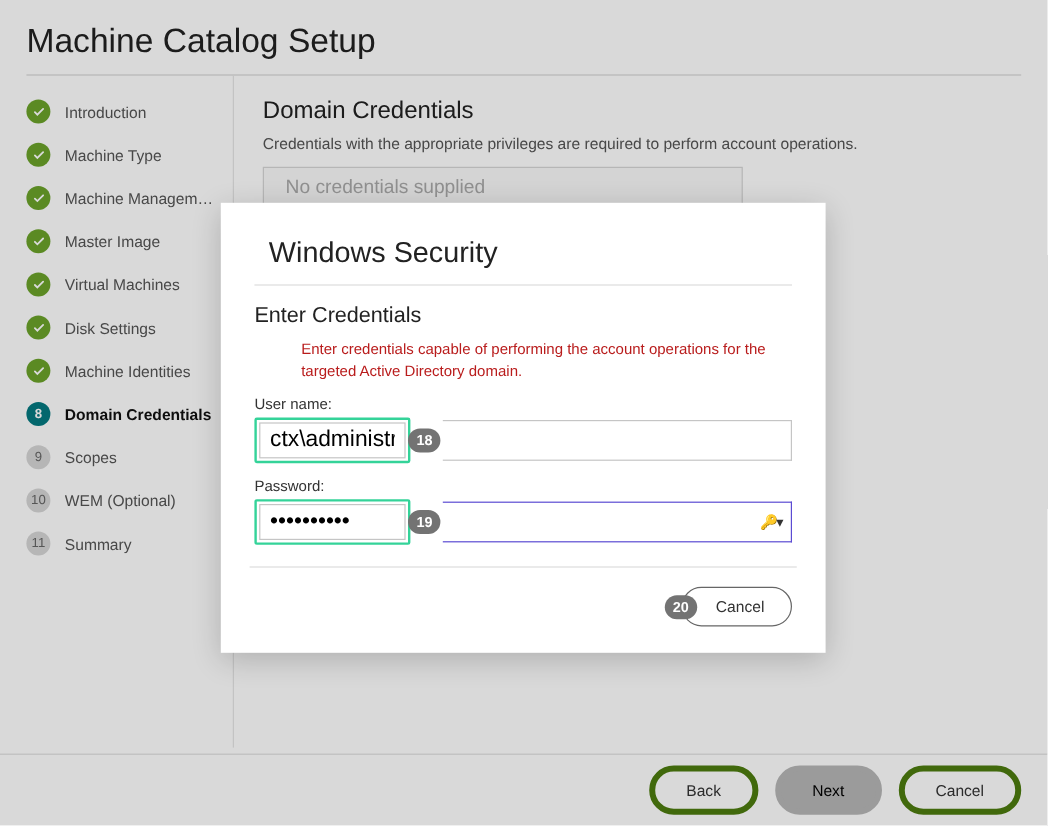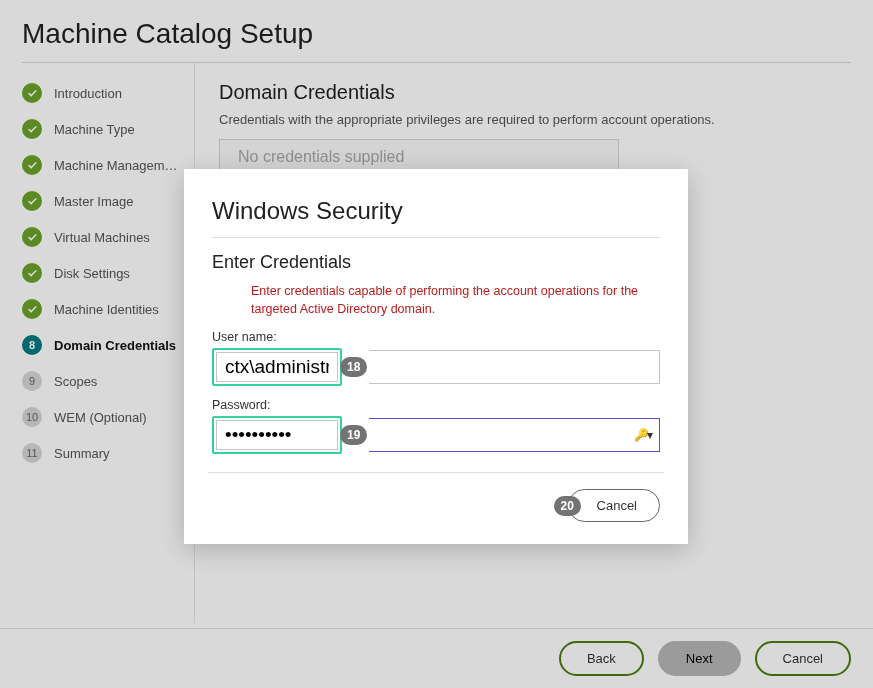--- a/index.html
+++ b/index.html
@@ -18,29 +18,29 @@
   .step .label { white-space:nowrap; overflow:hidden; text-overflow:ellipsis; width:140px; }
   .step.done .circle svg { width:11px; height:11px; }
 
   .main { flex:1; padding:18px 24px; }
   .main h2 { font-size:20px; font-weight:400; color:#222; margin:0 0 8px 0; }
   .main .desc { font-size:13px; color:#555; margin-bottom:12px; }
   .nocred { border:1px solid #d6d6d6; background:#f9f9f9; color:#aaa; font-size:16px; padding:8px 18px; width:400px; }
 
   
   .footer { position:absolute; left:0; bottom:0; width:100%; height:60px; border-top:1px solid #e0e0e0; display:flex; justify-content:flex-end; align-items:center; gap:14px; padding-right:22px; background:#fff; }
-  .btn { border-radius:999px; font-size:13px; padding:8px 26px; border:2px solid #4d7c0f; background:#fff; color:#333; cursor:pointer; }
+  .btn { border-radius:999px; font-size:13px; padding:8px 26px; border:5px solid #4d7c0f; background:#fff; color:#333; cursor:pointer; }
   .btn.next { background:#b7b7b7; color:#000000; border-color:#b7b7b7; }
 
   
   .scrim { position:absolute; inset:0; background:rgba(0,0,0,0.15); }
 
   
   .dialog { position:absolute; left:184px; top:169px; width:504px; background:#fff; box-shadow:0 6px 24px rgba(0,0,0,.2); padding:22px 28px 22px 28px; }
-  .dialog h1 { font-size:24px; font-weight:400; margin:6px 0 12px 0; color:#222; }
+  .dialog h1 { font-size:24px; font-weight:400; margin:6px 0 12px 12px; color:#222; }
   .dialog .dhr { border-top:1px solid #ddd; margin:0 0 14px 0; }
   .dialog h2 { font-size:18px; font-weight:400; margin:0 0 10px 0; color:#222; }
   .dialog .ddesc { font-size:12.5px; color:#b91c1c; line-height:1.4; margin-bottom:12px;margin-left:39px; }
   .dialog label { font-size:12.5px; color:#333; display:block; margin-bottom:4px; }
   .fieldrow { position:relative; display:flex; align-items:center; margin-bottom:12px; }
   .input-hl { border:2px solid #34d399; border-radius:2px; padding:2px; display:inline-block; }
   .dialog input { font-size:19px; padding:6px 8px; border:1px solid #c5c5c5; width:122px; height:30px; outline:none; }
   .pwd-wrap .input-hl input { border:1px solid #c5c5c5; }
   .input-rest { flex:1; height:34px; border:1px solid #c5c5c5; border-left:none; display:flex; align-items:center; justify-content:flex-end; padding-right:8px; }
   .input-rest.purple { border-color:#5b4bd3; }

